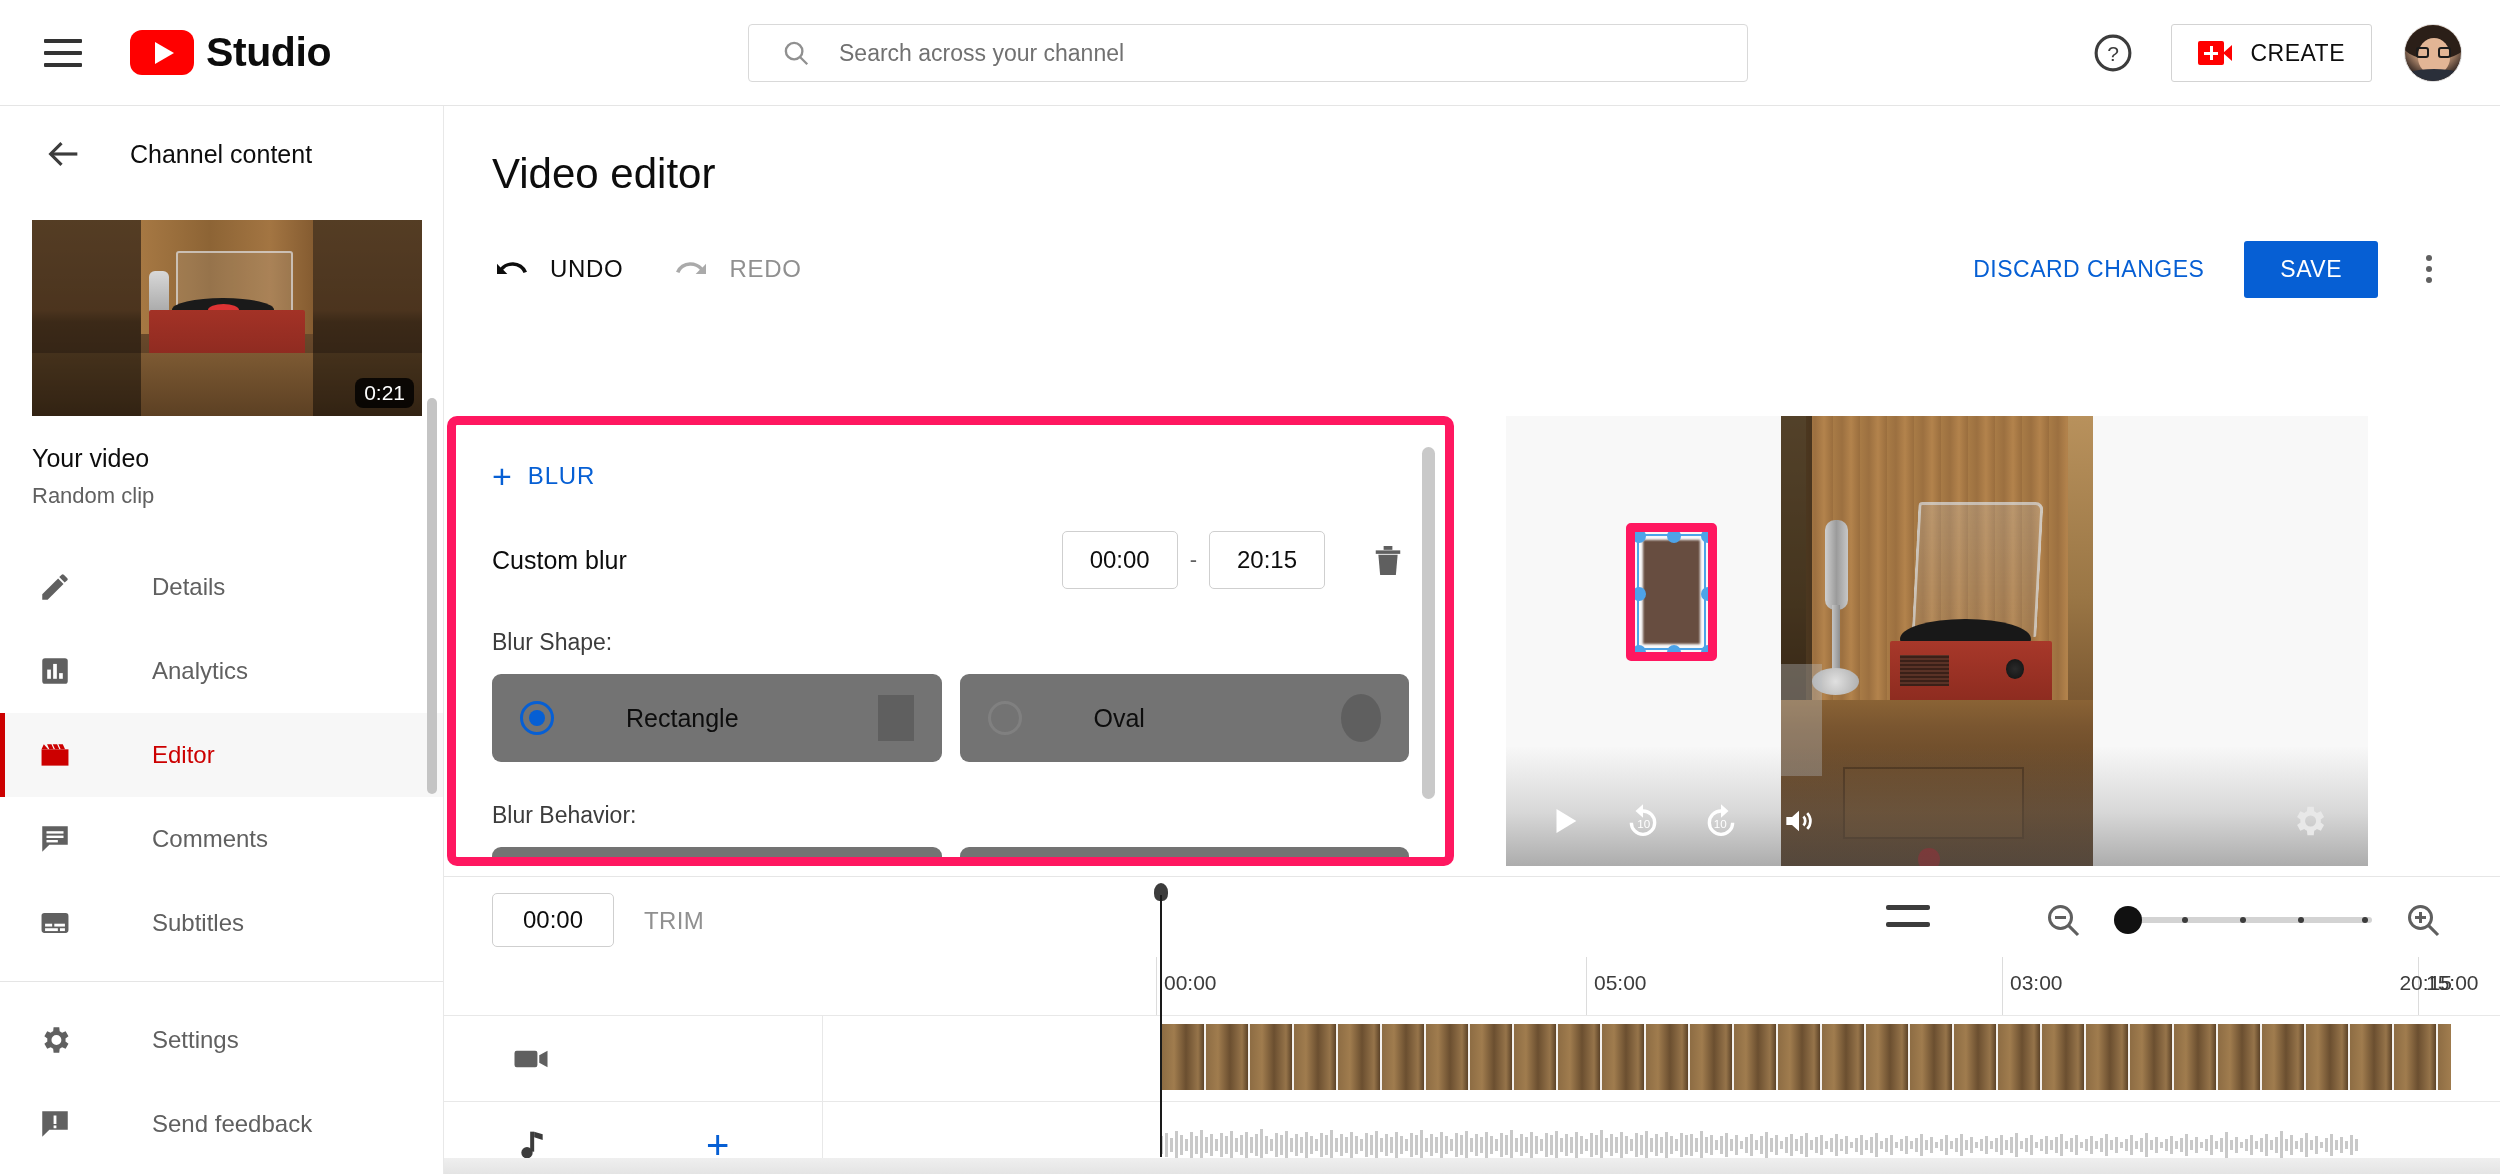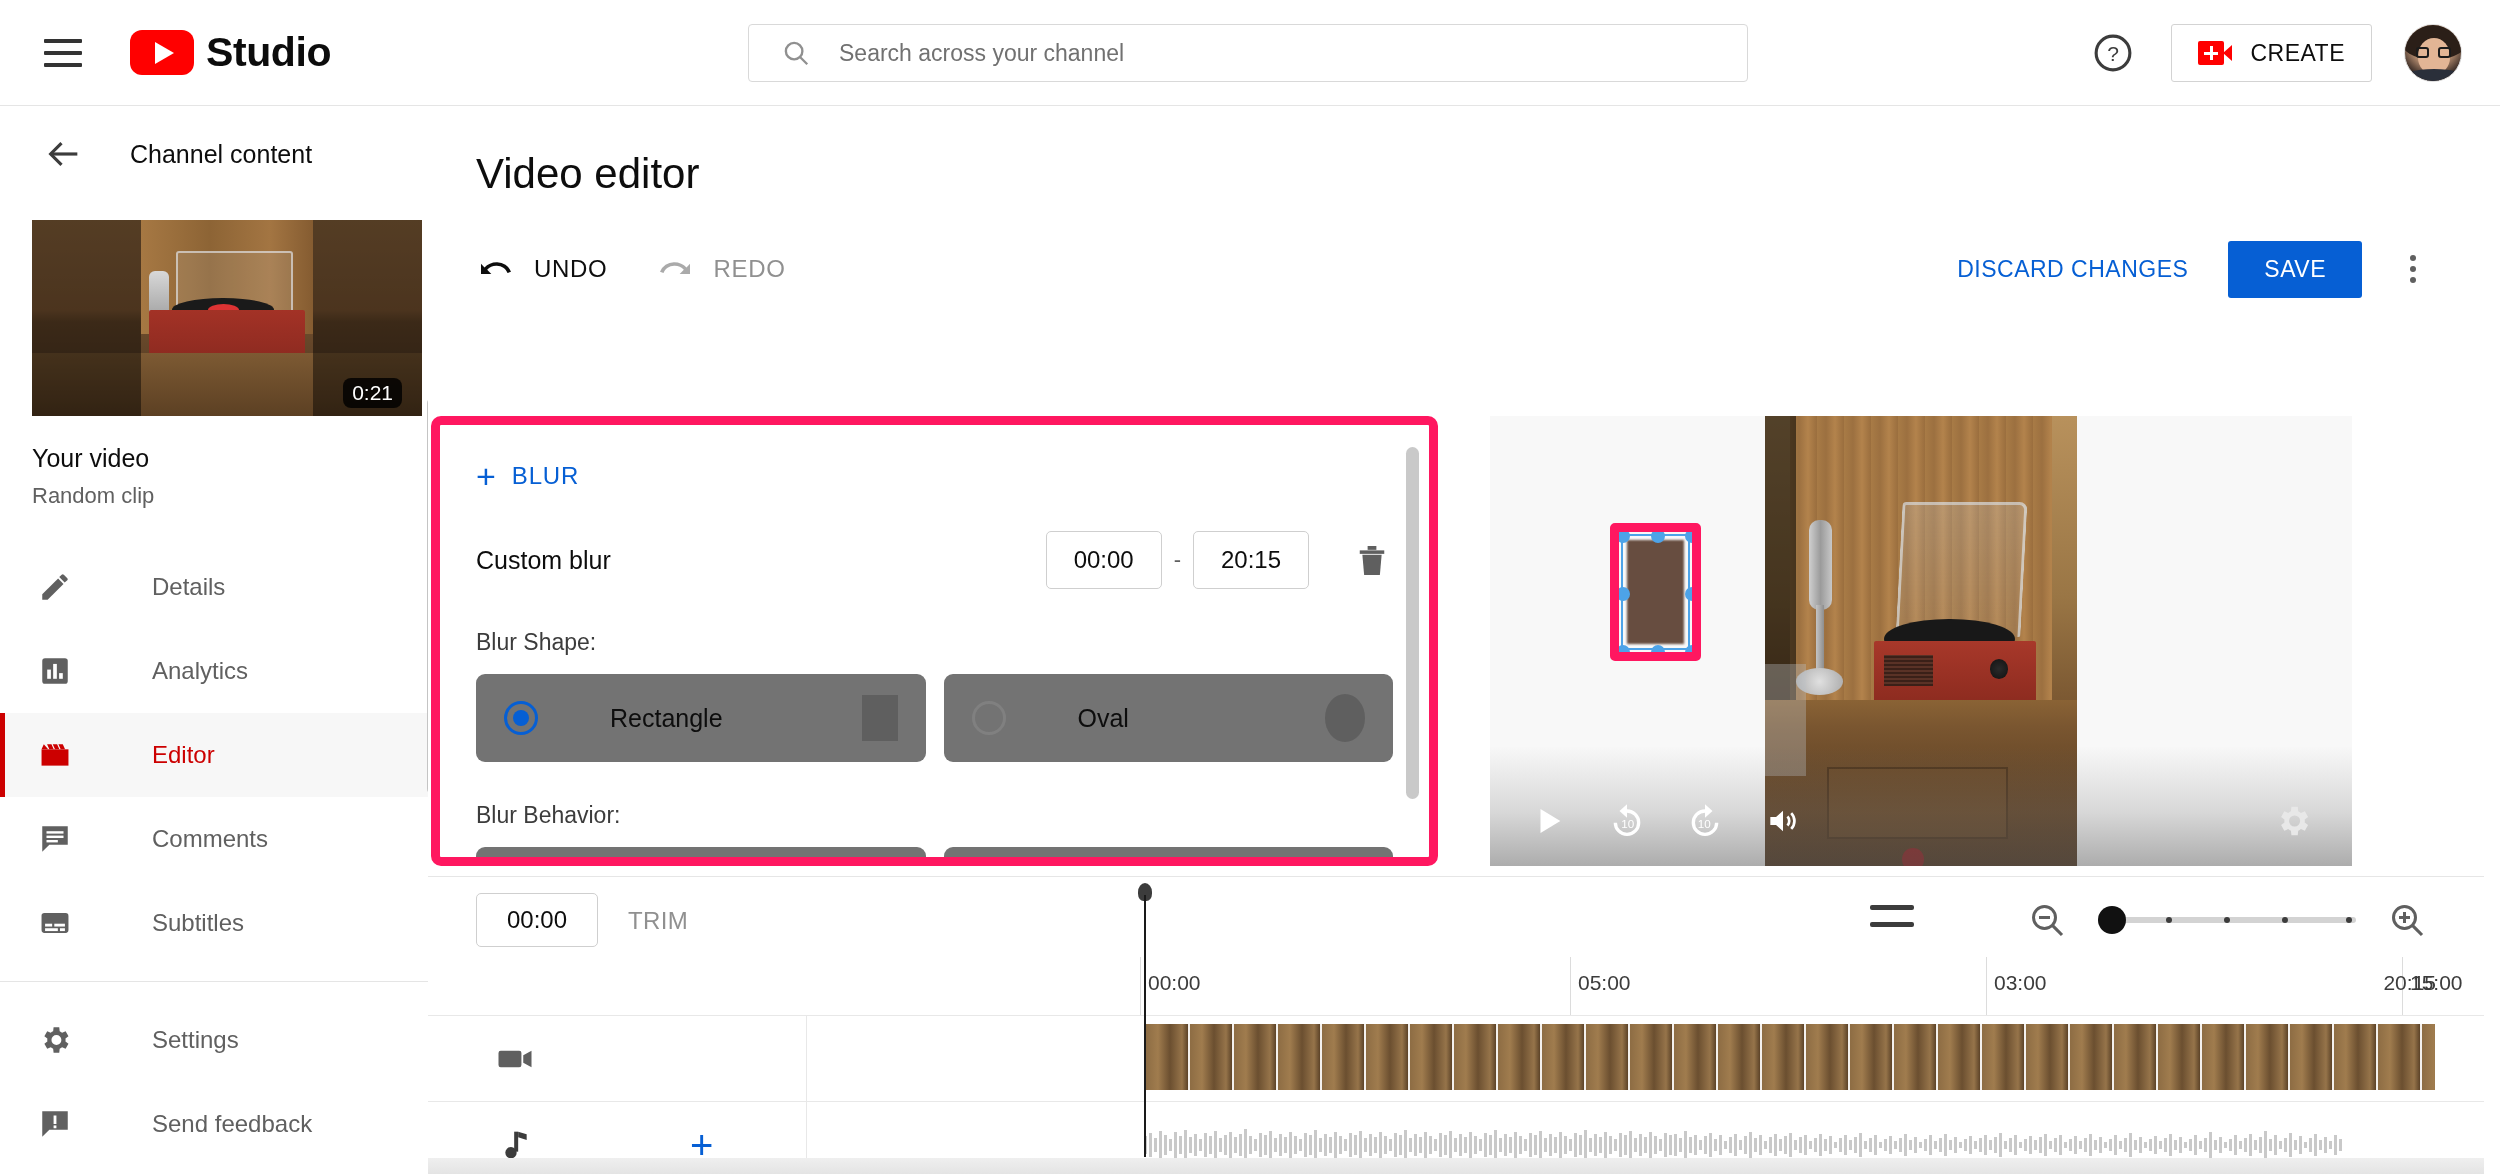--- a/index.html
+++ b/index.html
@@ -143,21 +143,21 @@
   .thumb .desk {
     position:absolute; left: 0; top: 68%; width: 100%; height: 32%;
     background: linear-gradient(#7d5a33,#5c4023);
   }
   .thumb .vL, .thumb .vR {
     position:absolute; top:0; height: 100%; background: rgba(0,0,0,.45);
   }
   .thumb .vL { left: 0; width: 28%; }
   .thumb .vR { right: 0; width: 28%; }
   .thumb .dur {
-    position:absolute; right: 20px; bottom: 8px;
+    position:absolute; right: 8px; bottom: 8px;
     background: rgba(0,0,0,.82); color:#fff; font-size: 21px;
     padding: 3px 9px; border-radius: 8px; font-weight: 500;
   }
   .vid-title { margin: 28px 0 0 32px; font-size: 25px; font-weight: 500; color: #0d0d0d; }
   .vid-sub { margin: 10px 0 0 32px; font-size: 22px; color: #606060; }
   .nav { margin-top: 36px; }
   .nav-item {
     position: relative; display:flex; align-items:center;
     height: 84px; padding-left: 36px; cursor:pointer;gap:36px;
   }
@@ -168,21 +168,21 @@
   .nav-ico { width: 38px; height: 38px; display:flex; align-items:center; justify-content:center; flex:0 0 auto; }
   .nav-label { margin-left: 42px; font-size: 24px; color: #606060; }
   .nav-item.active .nav-label { color: #cc0000; font-weight: 500; }
   .nav-div { height: 1px; background: #e5e5e5; margin: 16px 0; }
   .sb-scroll {
     position:absolute; right: 6px; top: 292px; width: 10px; height: 396px;
     background: #c4c4c4; border-radius: 6px; cursor: pointer;
   }
 
   
-  .main { position:absolute; top: 106px; left: 428px; width: 2056px; height: 1068px; background:#fff; }
+  .main { position:absolute; top: 106px; left: 444px; width: 2056px; height: 1068px; background:#fff; }
   .page-title { margin: 44px 0 0 48px; font-size: 42px; font-weight: 400; color: #0d0d0d; }
   .action-row {
     position:relative; margin-top: 36px; height: 70px; display:flex; align-items:center;
   }
   .ur-btn {
     display:flex; align-items:center; gap: 18px; margin-left: 48px; cursor:pointer;
   }
   .ur-btn.disabled { cursor:default; }
   .ur-label { font-size: 24px; letter-spacing: 0.7px; color: #0d0d0d; }
   .ur-btn.disabled .ur-label { color: #909090; }

